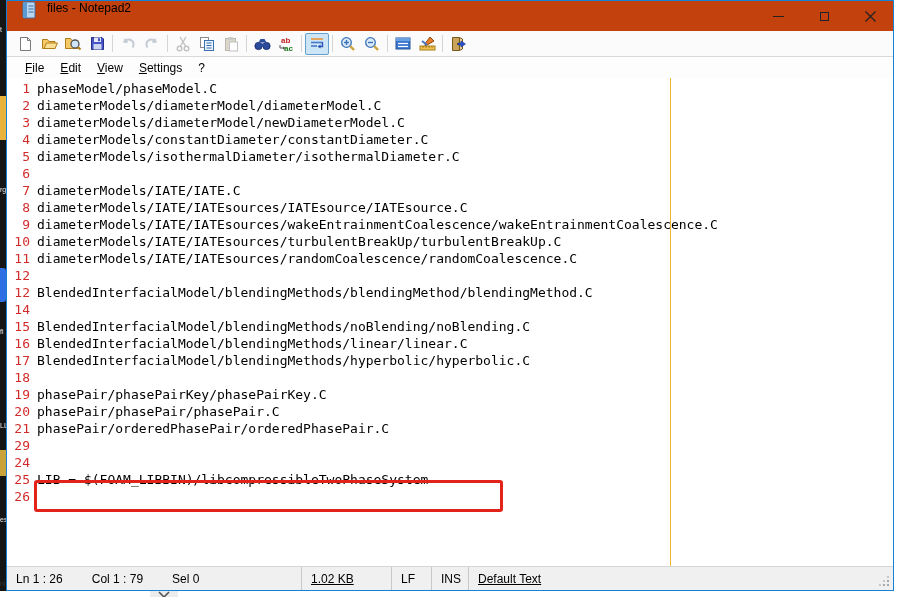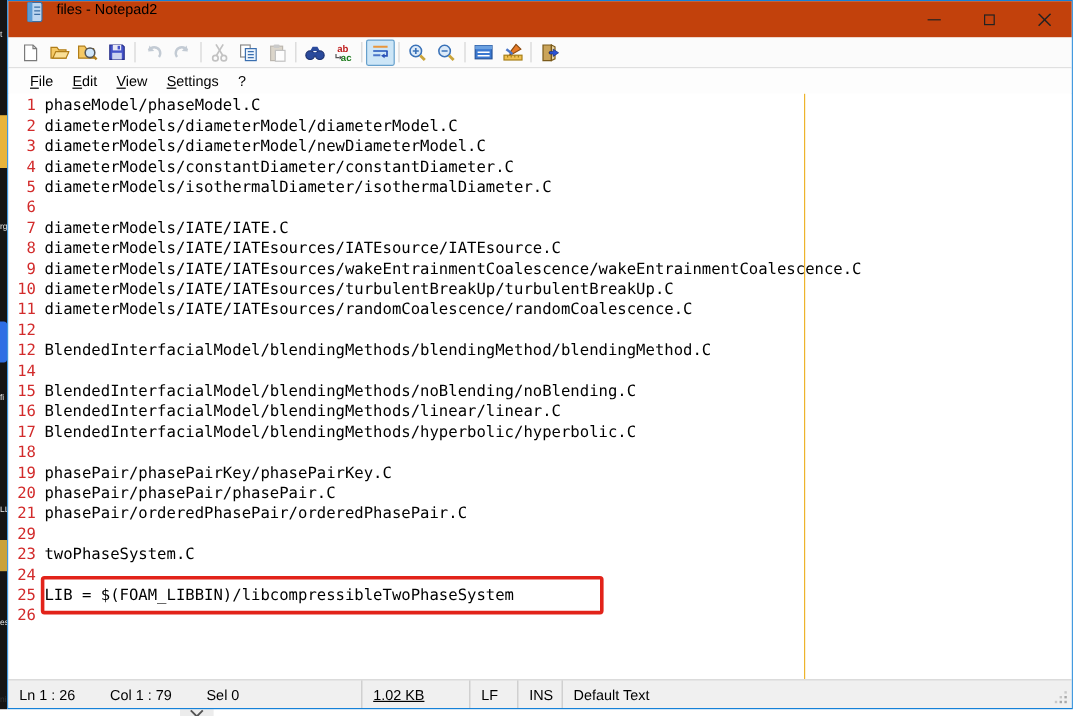--- a/index.html
+++ b/index.html
@@ -49,21 +49,21 @@
   
   #statusbar { height:24px; flex:0 0 auto; background:#f0f0f0; border-top:1px solid #d5d5d5;
                display:flex; align-items:stretch; font-size:12px; color:#000; position:relative; }
   .sb-cell { display:flex; align-items:center; padding-left:9px; border-left:1px solid #c9c9c9; }
   .sb-cell:first-child { border-left:none; }
   #sb-pos { width:294px; gap:29px; }
   #sb-size { width:90px;text-decoration:underline; }
   #sb-enc { width:98px; }
   #sb-eol { width:40px; }
   #sb-ins { width:37px; }
-  #sb-scheme { flex:1; }
+  #sb-scheme { flex:1;text-decoration:underline; }
   #resize-grip { position:absolute; right:2px; bottom:2px; }
 
   
   #bottom-strip { position:absolute; left:6px; top:591px; width:892px; height:6px; background:#fff; z-index:1; }
   #collapse-chevron { position:absolute; left:144px; top:0; width:28px; height:6px; background:#ececec;
                       display:flex; align-items:flex-start; justify-content:center; overflow:hidden; }
   #right-gap { position:absolute; left:894px; top:0; width:4px; height:597px; background:#fff; }
 </style>
 </head>
 <body>
@@ -363,24 +363,20 @@
   <div class="ed-row">
     <span class="ed-num">21</span>
     <span class="ed-text">phasePair/orderedPhasePair/orderedPhasePair.C</span>
   </div>
 
   <div class="ed-row">
     <span class="ed-num">29</span>
     <span class="ed-text"></span>
   </div>
 
-  <div class="ed-row">
-    <span class="ed-num">23</span>
-    <span class="ed-text">twoPhaseSystem.C</span>
-  </div>
 
   <div class="ed-row">
     <span class="ed-num">24</span>
     <span class="ed-text"></span>
   </div>
 
   <div class="ed-row">
     <span class="ed-num">25</span>
     <span class="ed-text">LIB = $(FOAM_LIBBIN)/libcompressibleTwoPhaseSystem</span>
   </div>

